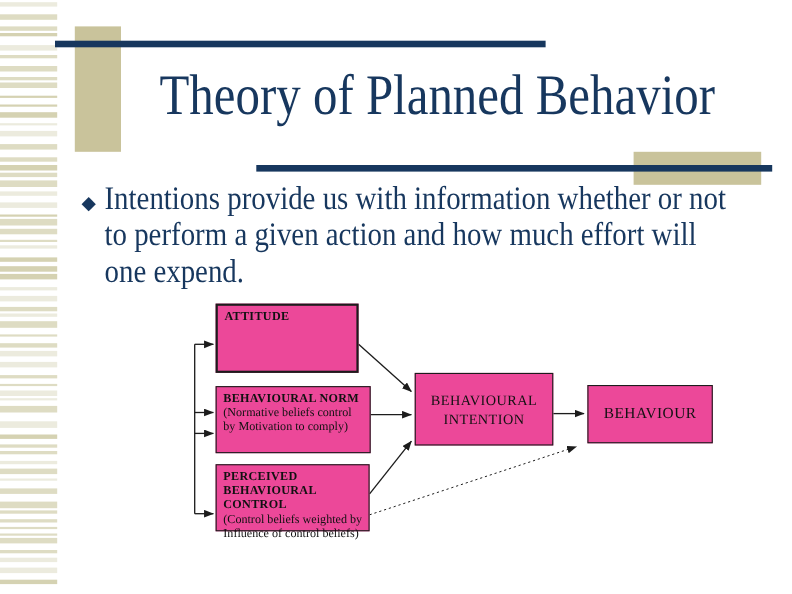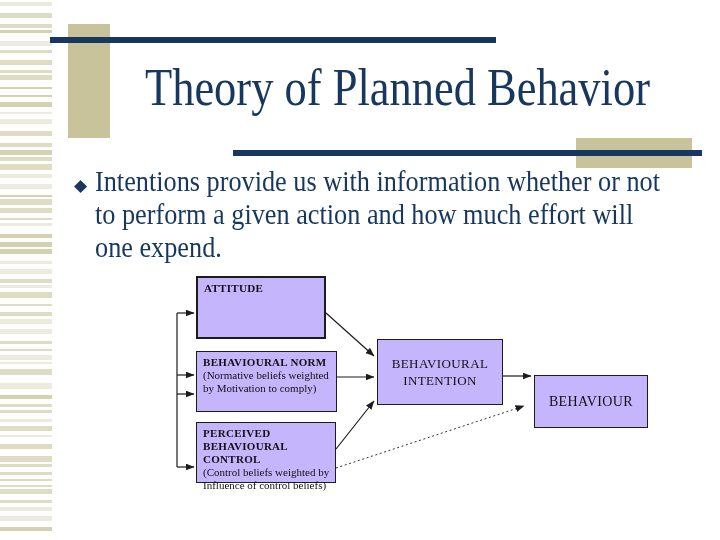--- a/index.html
+++ b/index.html
@@ -43,34 +43,34 @@
   }
   .bullet-text {
     position:absolute; left:95px; top:164px; width:652px;
     font-size:30px; line-height:33px; color:var(--navy, #17375E);
     transform:scaleX(0.875); transform-origin:left top;
   }
 
   
   .connectors { position:absolute; left:0; top:0; z-index:1; }
   .dbox {
-    position:absolute; z-index:2; box-sizing:border-box; background:#c4b5fd;
+    position:absolute; z-index:2; box-sizing:border-box; background:#ec4899;
     border:1.5px solid var(--ink, #1C1C1C); color:#111111;
     font-size:11px; line-height:13px; padding:4px 4px 0 6px;
   }
   .dbox-title { font-weight:bold; letter-spacing:0.3px; }
   .dbox-attitude   { left:196px; top:276px; width:130px; height:63px; border-width:2px; }
   .dbox-subjective { left:196px; top:351px; width:141px; height:61px; }
   .dbox-perceived  { left:196px; top:422px; width:140px; height:61px; }
   .dbox-center {
     display:flex; align-items:center; justify-content:center; text-align:center;
     padding:0 4px; font-weight:normal; letter-spacing:0.4px;
   }
   .dbox-intention  { left:377px; top:339px; width:126px; height:66px; font-size:13px; line-height:17px; }
-  .dbox-behaviour  { left:534px; top:350px; width:114px; height:53px; font-size:14px;margin-top:25px; }
+  .dbox-behaviour  { left:534px; top:350px; width:114px; height:53px; font-size:14px; }
 </style>
 </head>
 <body>
 
 <div class="slide">
 
   <div class="stripes" id="stripes">
       <div class="stripe" style="top:2px;height:4px;background:#ECEBDE"></div>
       <div class="stripe" style="top:13px;height:5px;background:#DEDCC3"></div>
       <div class="stripe" style="top:24px;height:4px;background:#DEDCC3"></div>
@@ -164,21 +164,21 @@
       <line x1="336" y1="468" x2="524" y2="406" stroke-width="0.9" stroke-dasharray="2 2.6" marker-end="url(#arr)"></line>
     </g>
   </svg>
 
   <div class="dbox dbox-attitude">
     <div class="dbox-title">ATTITUDE</div>
   </div>
 
   <div class="dbox dbox-subjective">
     <div class="dbox-title">BEHAVIOURAL NORM</div>
-    <div class="dbox-desc">(Normative beliefs weighted by Motivation to comply)</div>
+    <div class="dbox-desc">(Normative beliefs control by Motivation to comply)</div>
   </div>
 
   <div class="dbox dbox-perceived">
     <div class="dbox-title">PERCEIVED BEHAVIOURAL CONTROL</div>
     <div class="dbox-desc">(Control beliefs weighted by Influence of control beliefs)</div>
   </div>
 
   <div class="dbox dbox-center dbox-intention">BEHAVIOURAL INTENTION</div>
 
   <div class="dbox dbox-center dbox-behaviour">BEHAVIOUR</div>

